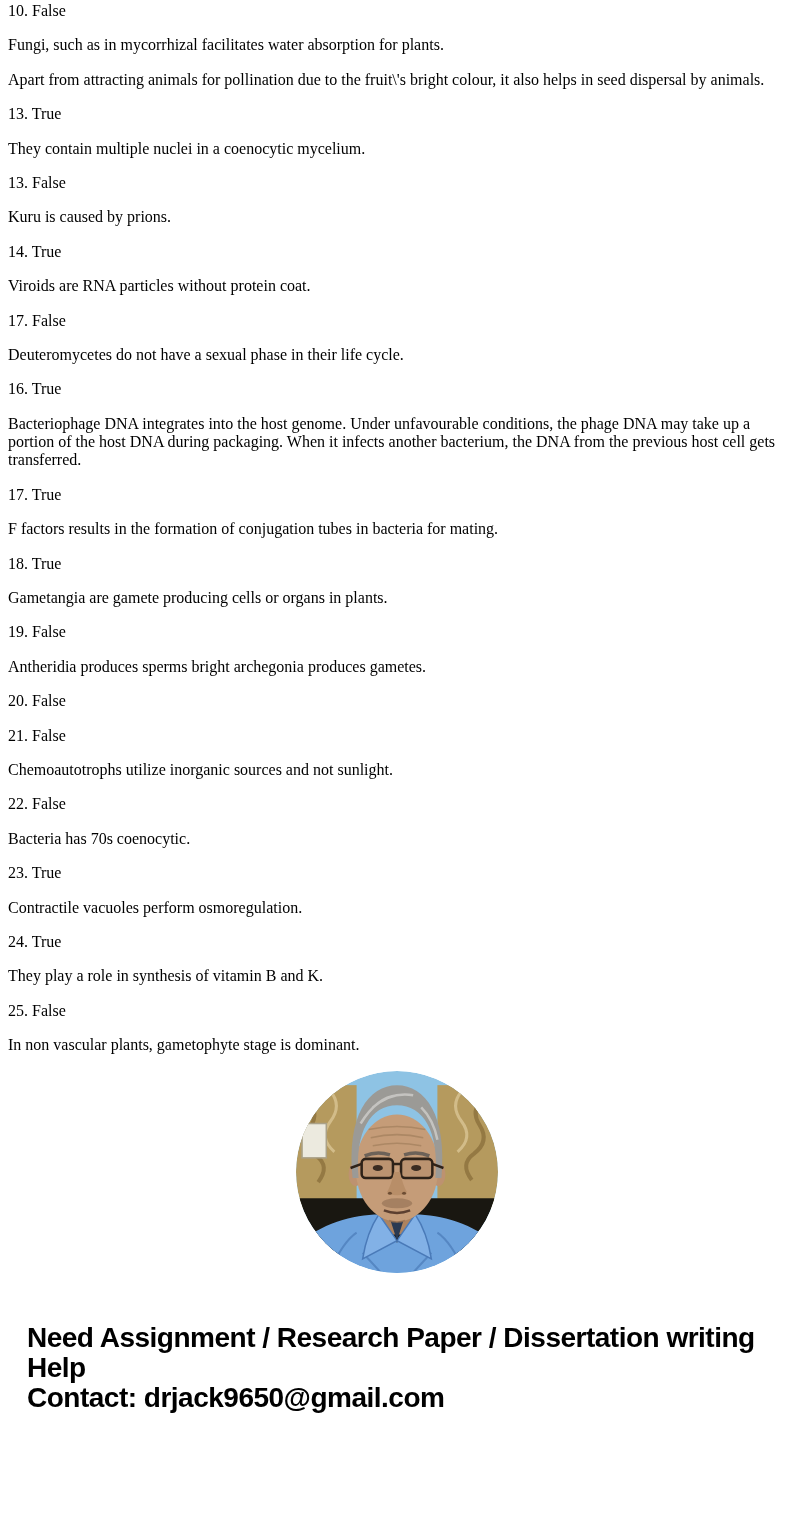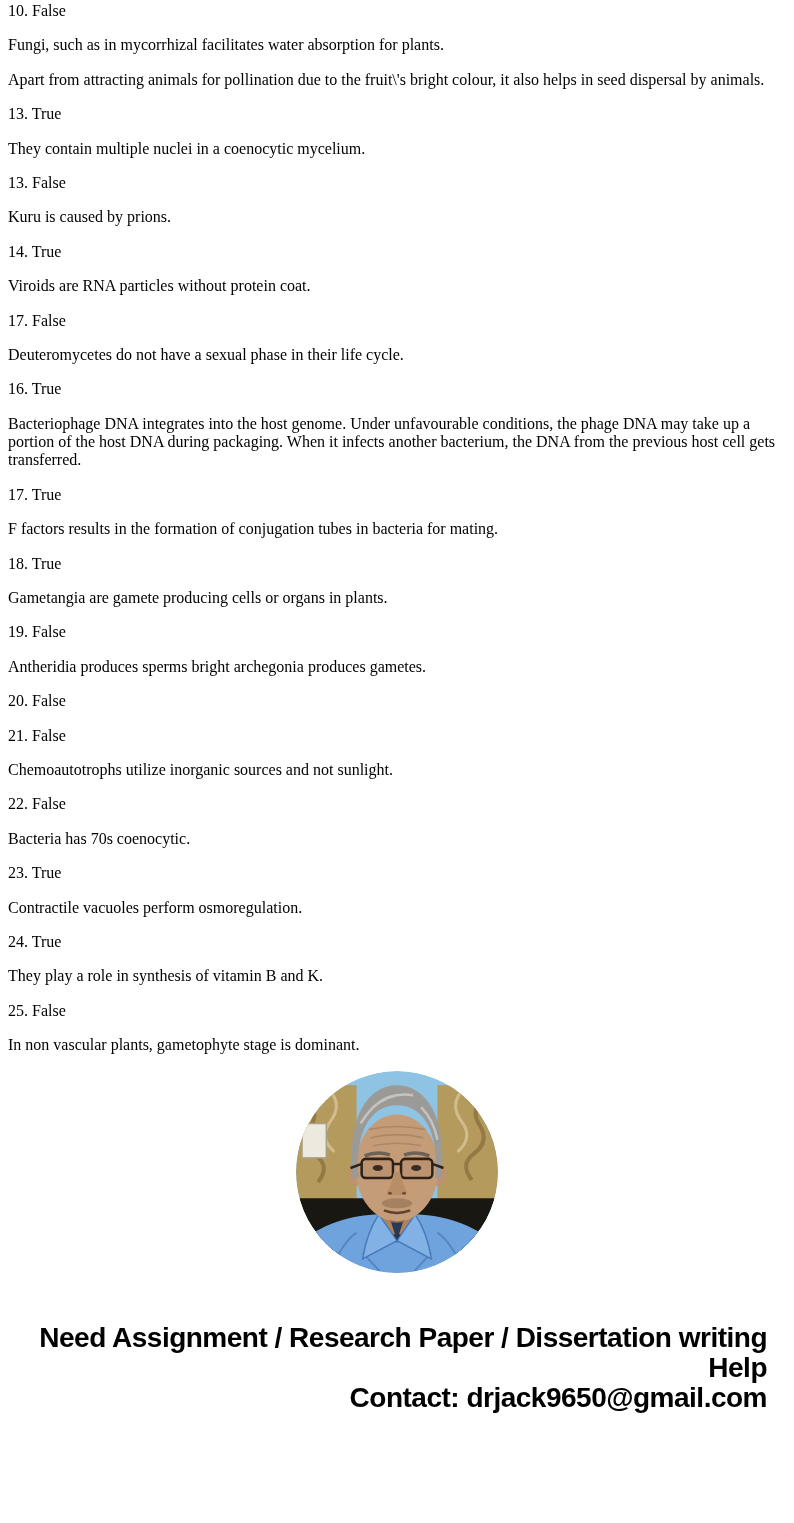--- a/index.html
+++ b/index.html
@@ -26,21 +26,21 @@
     justify-content: center;
   }
   figure { margin: 0; }
   .avatar-svg {
     display: block;
     border-radius: 50%;
   }
   .promo-footer {
     margin: 50px auto 0;
     max-width: 740px;
-    text-align: right;
+    text-align: left;
     font-family: "Liberation Sans", sans-serif;
     font-weight: bold;
     font-size: 28px;
     line-height: 30px;
     letter-spacing: -0.5px;
     color: #000000;
   }
 </style>
 </head>
 <body>

